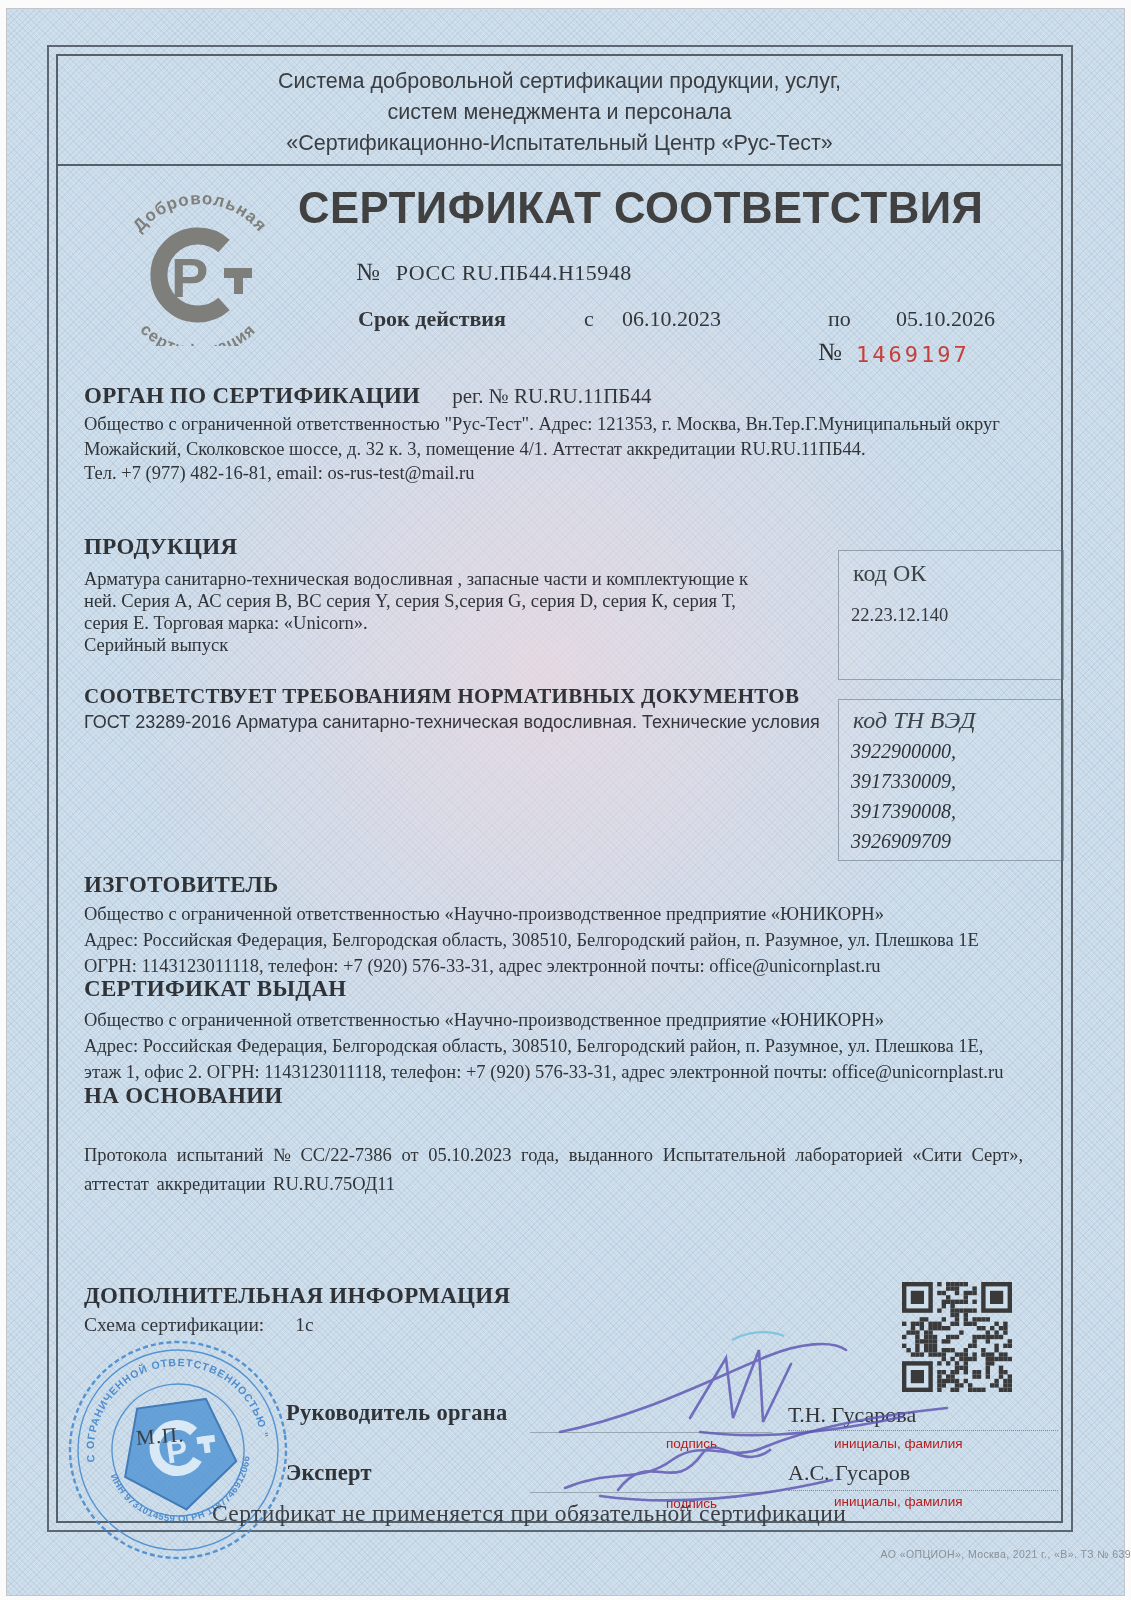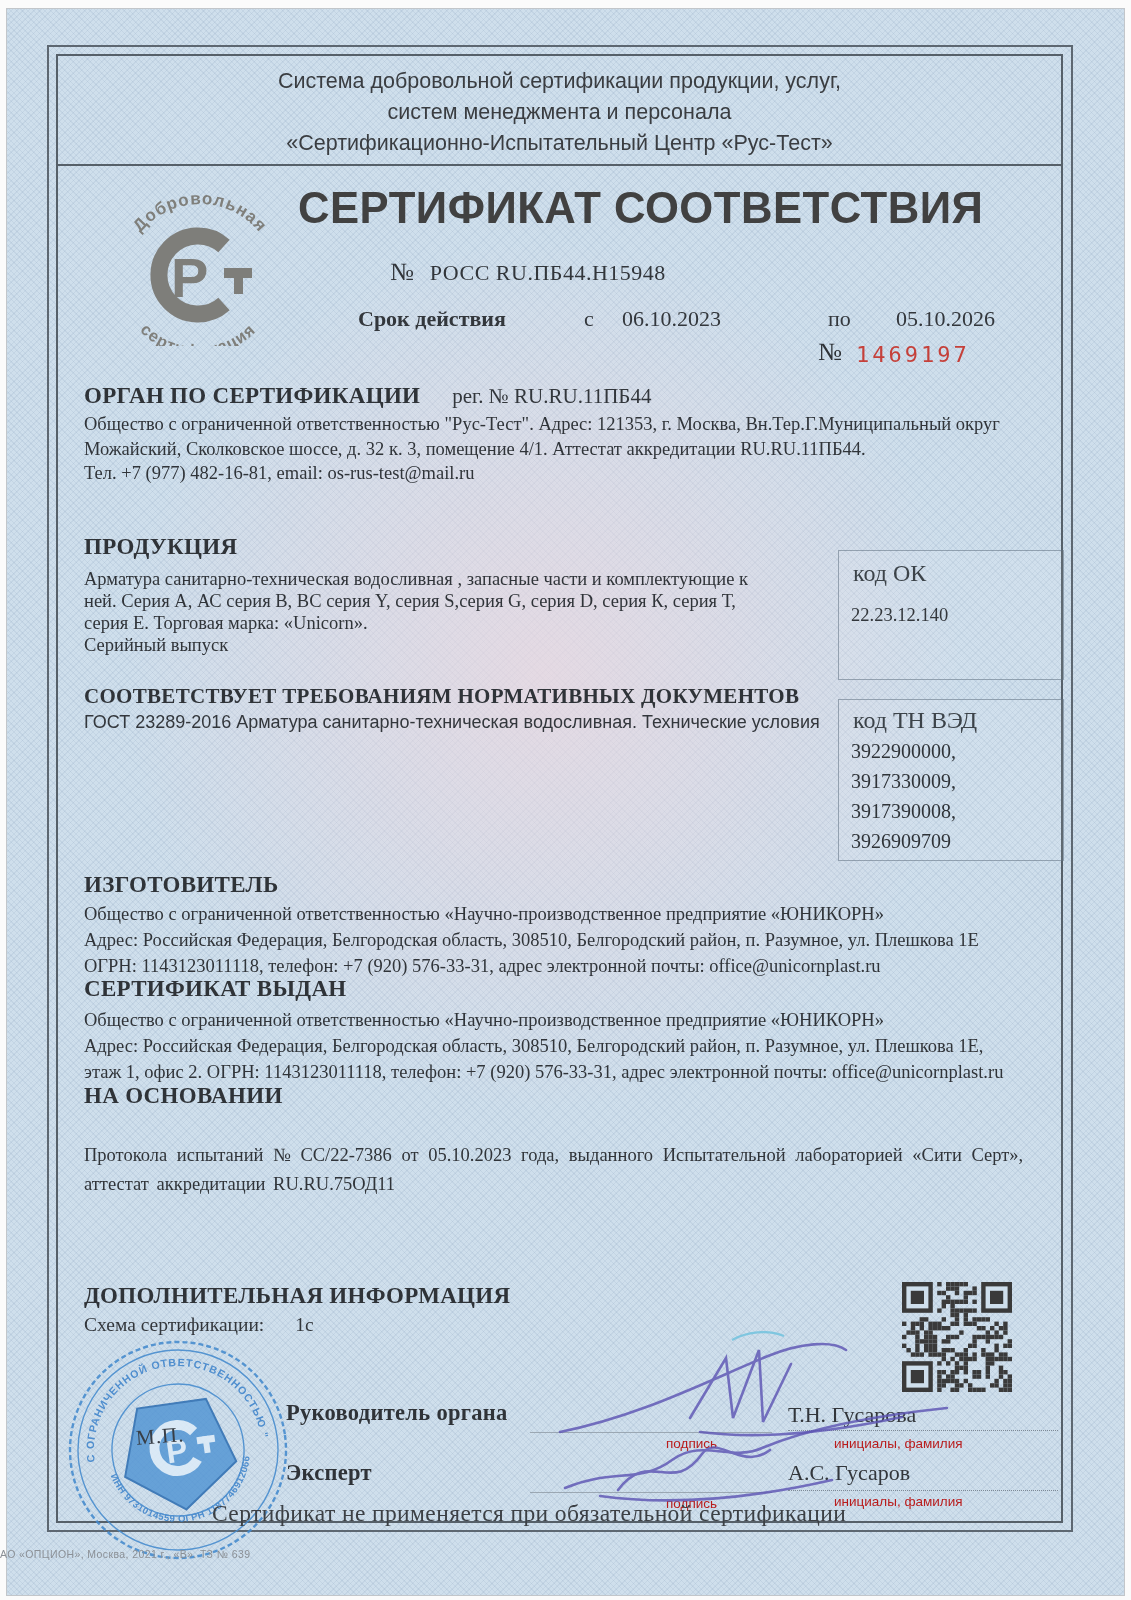--- a/index.html
+++ b/index.html
@@ -14,38 +14,38 @@
     box-shadow:inset 0 0 0 1px #c2c6ca;}
   .abs{position:absolute;}
   .border-outer{left:47px;top:45px;width:1022px;height:1483px;border:2px solid #5d6771;}
   .border-inner{left:56px;top:54px;width:1003px;height:1465px;border:2px solid #566069;}
   .header-rule{left:58px;top:164px;width:1003px;height:2px;background:#566069;}
   .doc-header{left:60px;top:66px;width:999px;text-align:center;
       font-family:"Liberation Sans",sans-serif;font-size:21.5px;line-height:31px;color:#3a3d41;}
   .title{left:298px;top:182px;width:745px;font-family:"Liberation Sans",sans-serif;
       font-weight:bold;font-size:45px;color:#414141;white-space:nowrap;
       transform:scaleX(.97);transform-origin:left;letter-spacing:0.5px;}
-  .certnum-row{left:356px;top:258px;font-size:22px;white-space:nowrap;margin-left:34px;}
+  .certnum-row{left:356px;top:258px;font-size:22px;white-space:nowrap;}
   .certnum-row .nosign{font-size:25px;}
   .certnum-row .val{margin-left:16px;letter-spacing:.5px;}
   .validity{font-size:22px;color:#33373c;white-space:nowrap;}
   .bold{font-weight:bold;}
   .blank-no-sign{left:818px;top:338px;font-size:25px;color:#2e3237;}
   .blank-no{left:856px;top:342px;font-family:"DejaVu Sans Mono",monospace;
       font-size:22px;letter-spacing:3px;}
   .h{font-weight:bold;font-size:23px;color:#2f3338;white-space:nowrap;letter-spacing:.3px;}
   .body-t{font-size:18.5px;line-height:24.5px;color:#303439;}
   .sans{font-family:"Liberation Sans",sans-serif;}
   .code-box{border:1px solid rgba(95,112,128,.55);background:rgba(255,255,255,.06);}
   .code-label{font-size:24px;color:#3c4349;padding:9px 0 0 14px;}
   .small-cap{font-family:Liberation Sans, sans-serif;font-size:13.5px;color:#b91c1c;}
   .sig-line{height:1px;background:#8e9aa5;opacity:.8;}
   .dotline{border-bottom:1px dotted #7e8a96;}
   .note{font-size:23.5px;color:#3c4045;letter-spacing:.4px;white-space:nowrap;}
-  .footer-print{left:0;top:1548px;width:100%;text-align:left;
+  .footer-print{left:0;top:1548px;width:100%;text-align:right;
       font-family:"Liberation Sans",sans-serif;font-size:10.5px;color:#8b9096;letter-spacing:.4px;}
   .mp{font-size:21px;color:#383e46;transform:rotate(-4deg);letter-spacing:1px;}
 </style>
 </head>
 <body>
 
 <div class="scan">
   <div class="paper abs" style="left:6px;top:8px;right:6px;bottom:4px;"></div>
 
   <div class="abs border-outer"></div>
@@ -107,21 +107,21 @@
     <div>серия Е. Торговая марка: «Unicorn».</div>
     <div>Серийный выпуск</div>
   </div>
   <div class="abs code-box" style="left:838px;top:550px;width:224px;height:128px;">
     <div class="code-label">код ОК</div>
     <div class="sans" style="font-size:18.5px;padding:18px 0 0 12px;color:#33373c;font-family:Liberation Serif, serif;">22.23.12.140</div>
   </div>
 
   <div class="abs h" style="left:84px;top:684px;font-size:21px;">СООТВЕТСТВУЕТ ТРЕБОВАНИЯМ НОРМАТИВНЫХ ДОКУМЕНТОВ</div>
   <div class="abs sans" style="left:84px;top:712px;font-size:18px;width:740px;color:#33373c;">ГОСТ 23289-2016 Арматура санитарно-техническая водосливная. Технические условия</div>
-  <div class="abs code-box" style="left:838px;top:699px;width:224px;height:160px;">
+  <div class="abs code-box" style="left:838px;top:699px;width:224px;height:160px;font-style:italic;">
     <div class="code-label" style="padding-top:7px;">код ТН ВЭД</div>
     <div style="font-size:20px;line-height:30px;padding:2px 0 0 12px;color:#2f3338;">
       <div>3922900000,</div>
       <div>3917330009,</div>
       <div>3917390008,</div>
       <div>3926909709</div>
     </div>
   </div>
 
   <div class="abs h" style="left:84px;top:872px;">ИЗГОТОВИТЕЛЬ</div>

